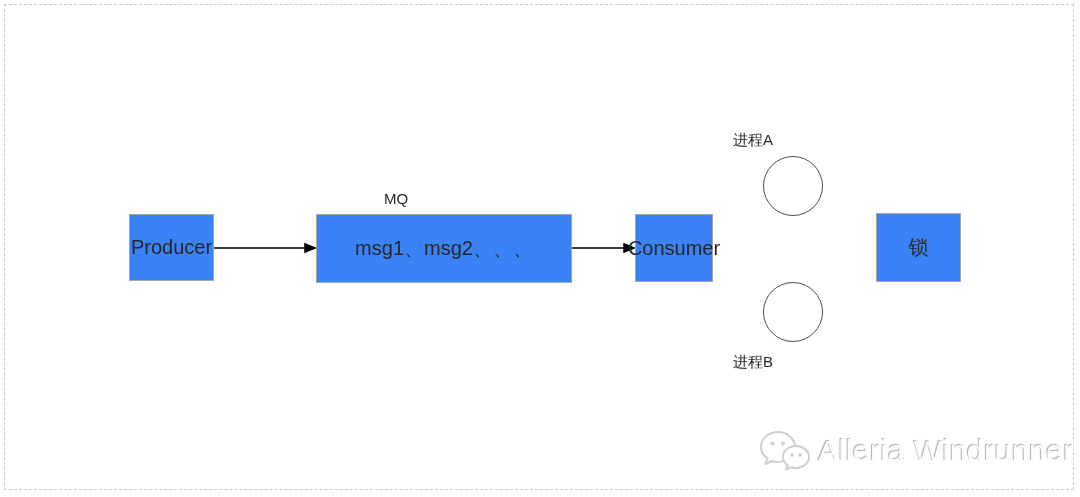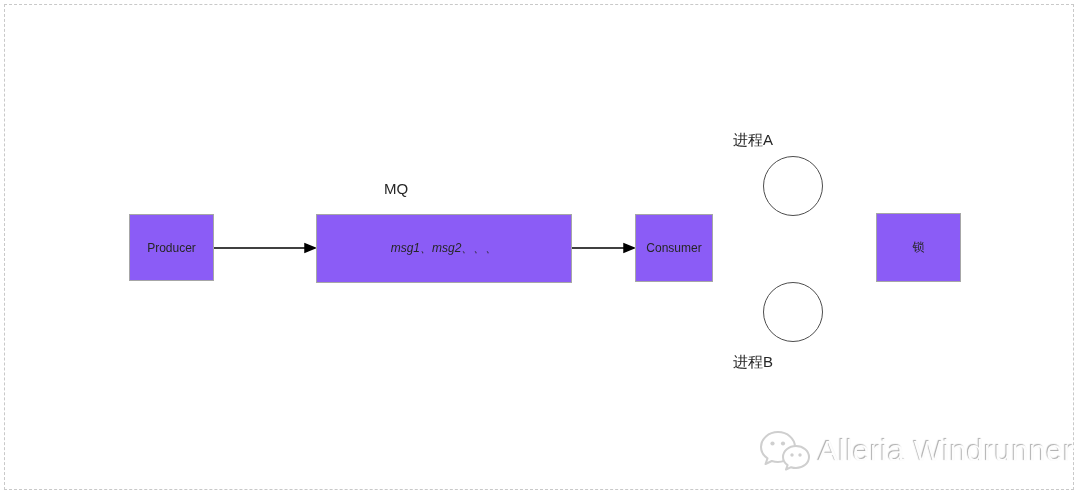--- a/index.html
+++ b/index.html
@@ -17,42 +17,42 @@
   }
   #page-border {
     position: absolute;
     left: 4px; top: 4px; right: 6px; bottom: 7px;
     border: 1px dashed #c9c9c9;
     pointer-events: none;
   }
   .node-box {
     position: absolute;
     border: 1px solid #a6a6a6;
-    background: #8b5cf6;
+    background: #3b82f6;
     display: flex;
     align-items: center;
     justify-content: center;
-    font-size: 12px;
+    font-size: 20px;
     color: #262626;
     box-sizing: border-box;
     text-align: center;
   }
   #producer-box { left: 129px; top: 214px; width: 85px; height: 67px; }
-  #mq-box       { left: 316px; top: 214px; width: 256px; height: 69px; font-style: italic; }
+  #mq-box       { left: 316px; top: 214px; width: 256px; height: 69px; }
   #consumer-box { left: 635px; top: 214px; width: 78px; height: 68px; }
   #lock-box     { left: 876px; top: 213px; width: 85px; height: 69px; }
 
   .floating-label {
     position: absolute;
     font-size: 15px;
     color: #262626;
     text-align: left;
     width: 120px;
   }
-  #mq-title      { left: 384px; top: 180px; }
+  #mq-title      { left: 384px; top: 190px; }
   #process-a-label { left: 733px; top: 131px; }
   #process-b-label { left: 733px; top: 353px; }
 
   .process-circle {
     position: absolute;
     width: 60px;
     height: 60px;
     border: 1.4px solid #4d4d4d;
     border-radius: 50%;
     background: #ffffff;

